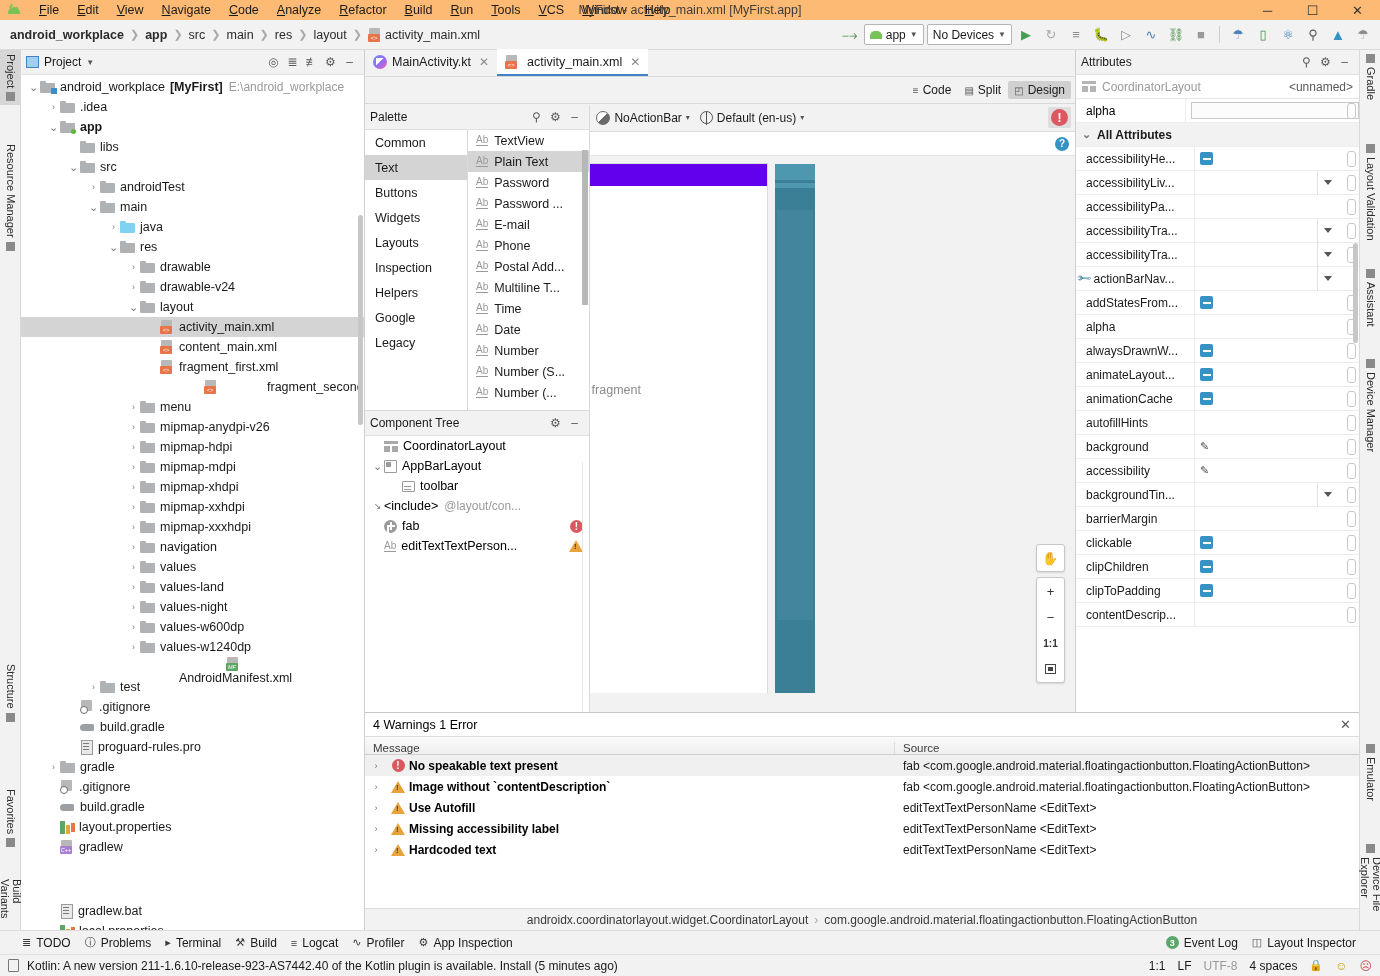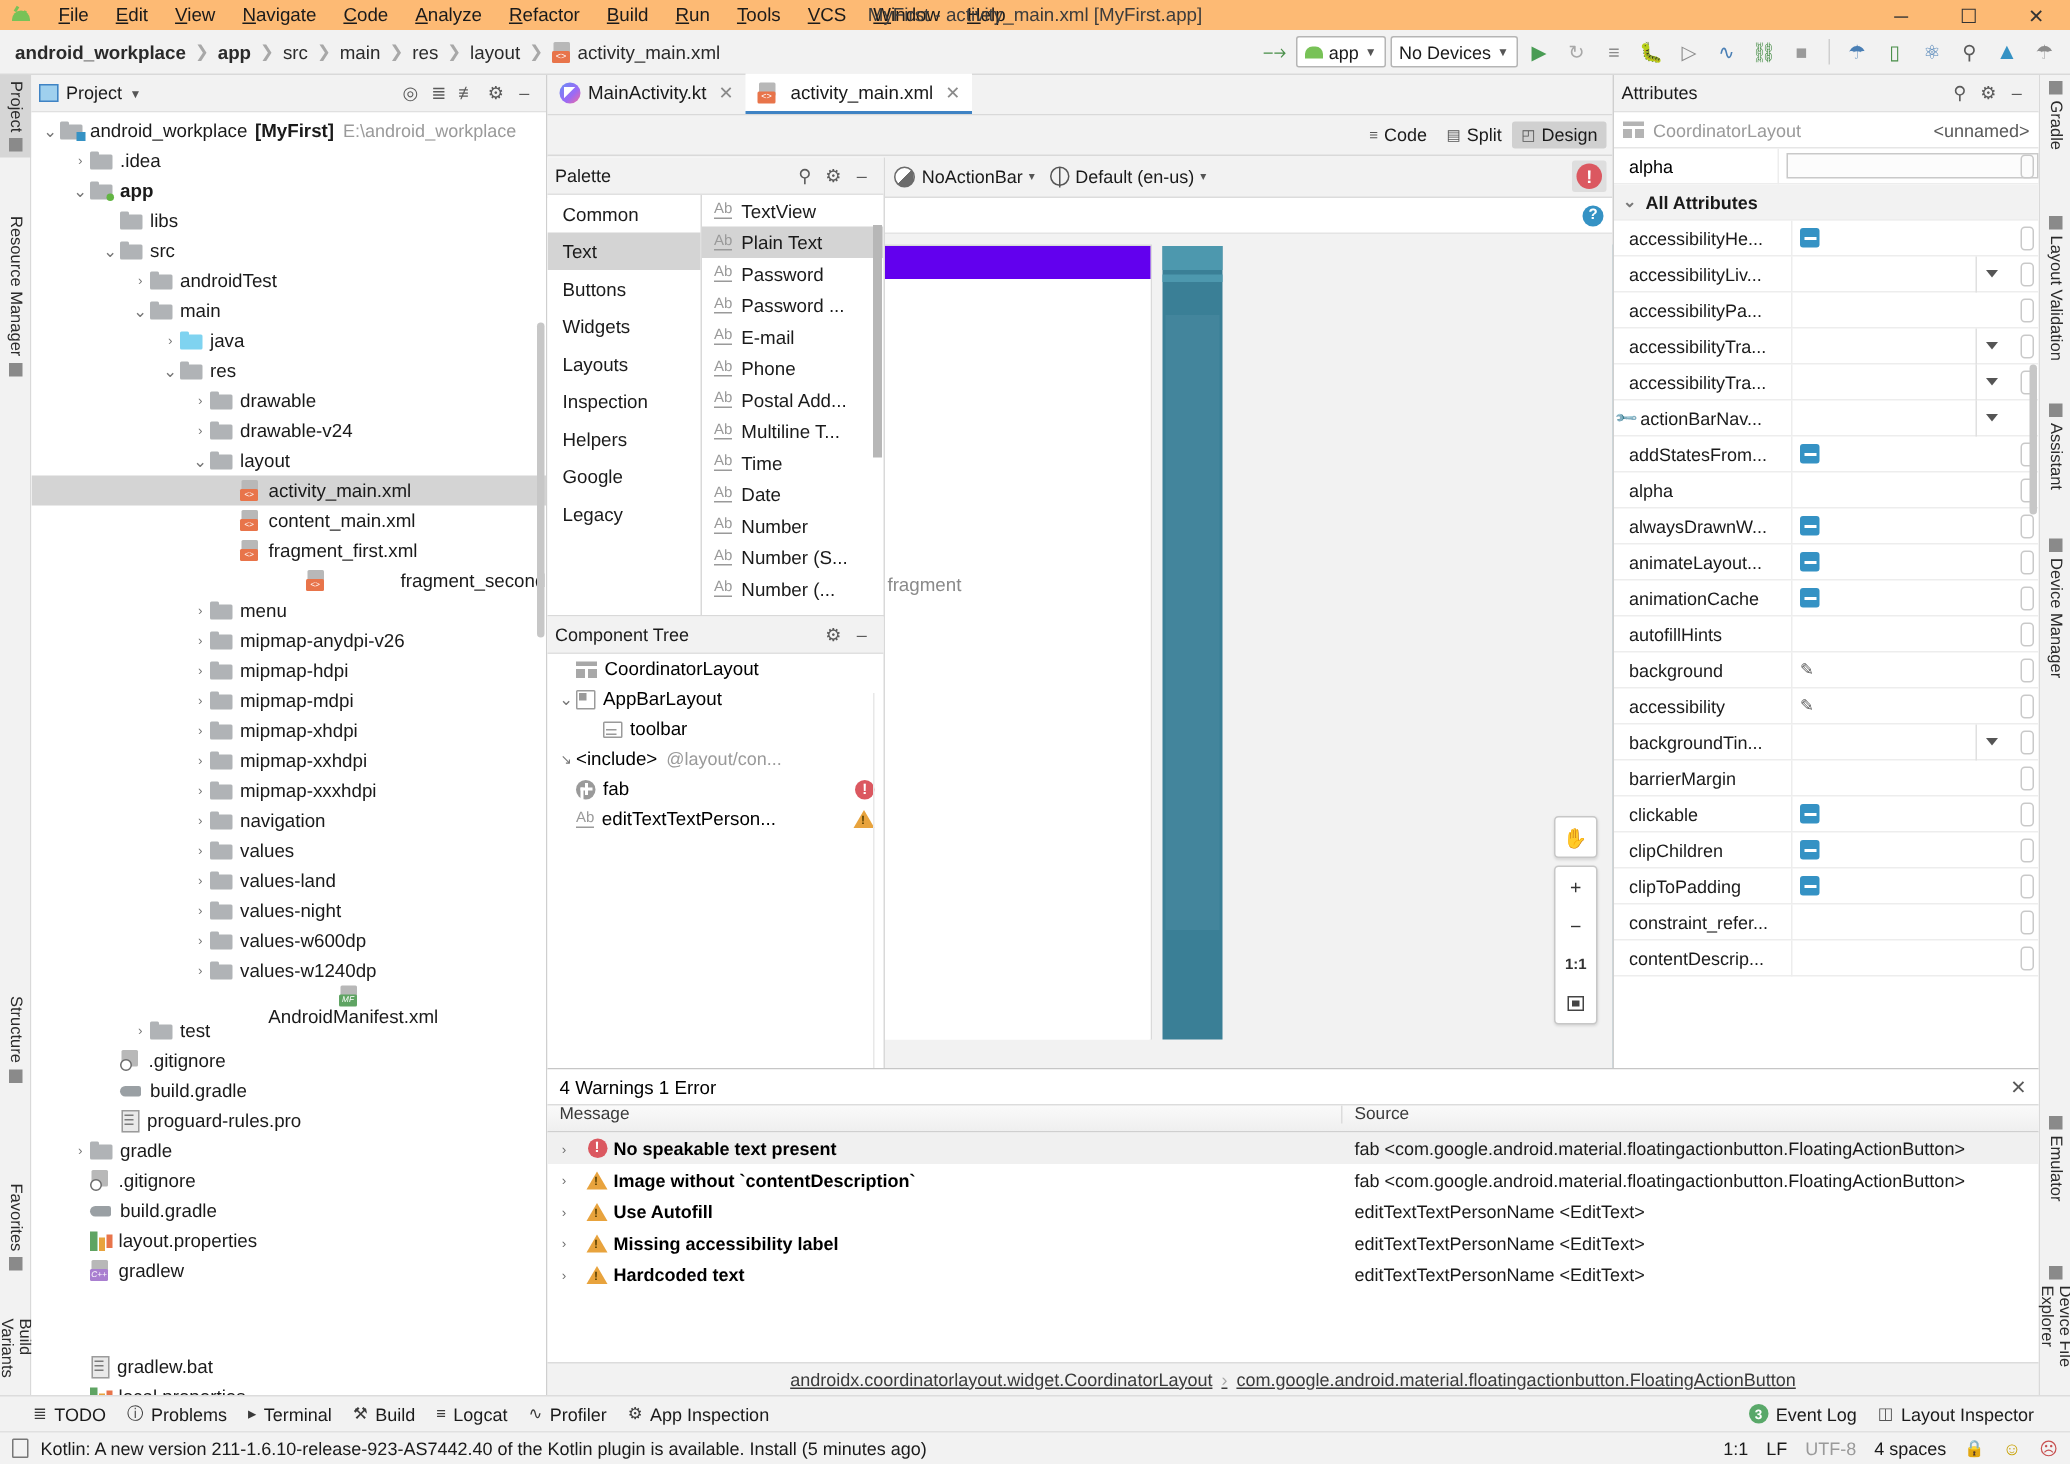--- a/index.html
+++ b/index.html
@@ -544,21 +544,21 @@
   .warnpanel {
     position: absolute; left: 365px; top: 712px; width: 994px; height: 196px;
     background: #fff; border-top: 1px solid #c6c6c6;
   }
   .wp-head {
     height: 23px; display:flex;align-items:center;padding:0 8px;
     font-size:12.5px; background:#fff;
   }
   .wp-close { margin-left:auto; color:#5a5a5a; font-size:13px; }
   .wp-cols {
-    height: 19px; display:flex; align-items:flex-start;
+    height: 19px; display:flex; align-items:flex-end;
     background: linear-gradient(#fafafa,#efefef);
     border-top:1px solid #dcdcdc; border-bottom:1px solid #cfcfcf;
     font-size:11.5px; color:#3a3a3a;
   }
   .wp-col-msg { width: 530px; padding-left:8px; border-right:1px solid #dcdcdc; }
   .wp-col-src { padding-left:8px; }
   .wp-row {
     height: 21px; display:flex; align-items:center; font-size:12px;
   }
   .wp-row.sel { background:#f0f0f0; }
@@ -576,21 +576,21 @@
   }
   .i-warn:after{content:"!";position:absolute;left:-2px;top:2px;font-size:8px;color:#5a4000;font-weight:bold;}
   .wp-msg { width: 486px; font-weight:bold; }
   .wp-src { padding-left: 8px; color:#1a1a1a; }
 
   
   .bottombar {
     position: absolute; left: 365px; top: 908px; width: 994px; height: 22px;
     display:flex; align-items:center; justify-content:center;
     font-size: 12px; color:#3a3a3a; gap:6px;
-    border-top:1px solid #dcdcdc; background:#f2f2f2;text-decoration:underline;
+    border-top:1px solid #dcdcdc; background:#f2f2f2;
   }
   .bb-sep { color:#a8a8a8; }
   .statusline {
     position: absolute; left: 0; top: 930px; width: 1380px; height: 24px;
     background:#f2f2f2; display:flex; align-items:center; gap:14px;
     padding-left:22px; border-top:1px solid #dcdcdc; font-size:12px;
   }
   .sb-item { display:flex;align-items:center;gap:5px;color:#1a1a1a;cursor:default;}
   .status-right {
     margin-left:auto; display:flex;align-items:center;gap:14px;padding-right:24px;
@@ -1422,28 +1422,20 @@
           <div class="attr-name">
             <span>clipToPadding</span>
           </div>
           <div class="attr-val">
             <span class="chk3"></span>
             <span class="lens"></span>
           </div>
         </div>
         <div class="attr-row">
           <div class="attr-name">
-            <span>constraint_refer...</span>
-          </div>
-          <div class="attr-val">
-            <span class="lens"></span>
-          </div>
-        </div>
-        <div class="attr-row">
-          <div class="attr-name">
             <span>contentDescrip...</span>
           </div>
           <div class="attr-val">
             <span class="lens"></span>
           </div>
         </div>
         <div class="attrscroll">
           <div class="thumb"></div>
         </div>
     </div>

